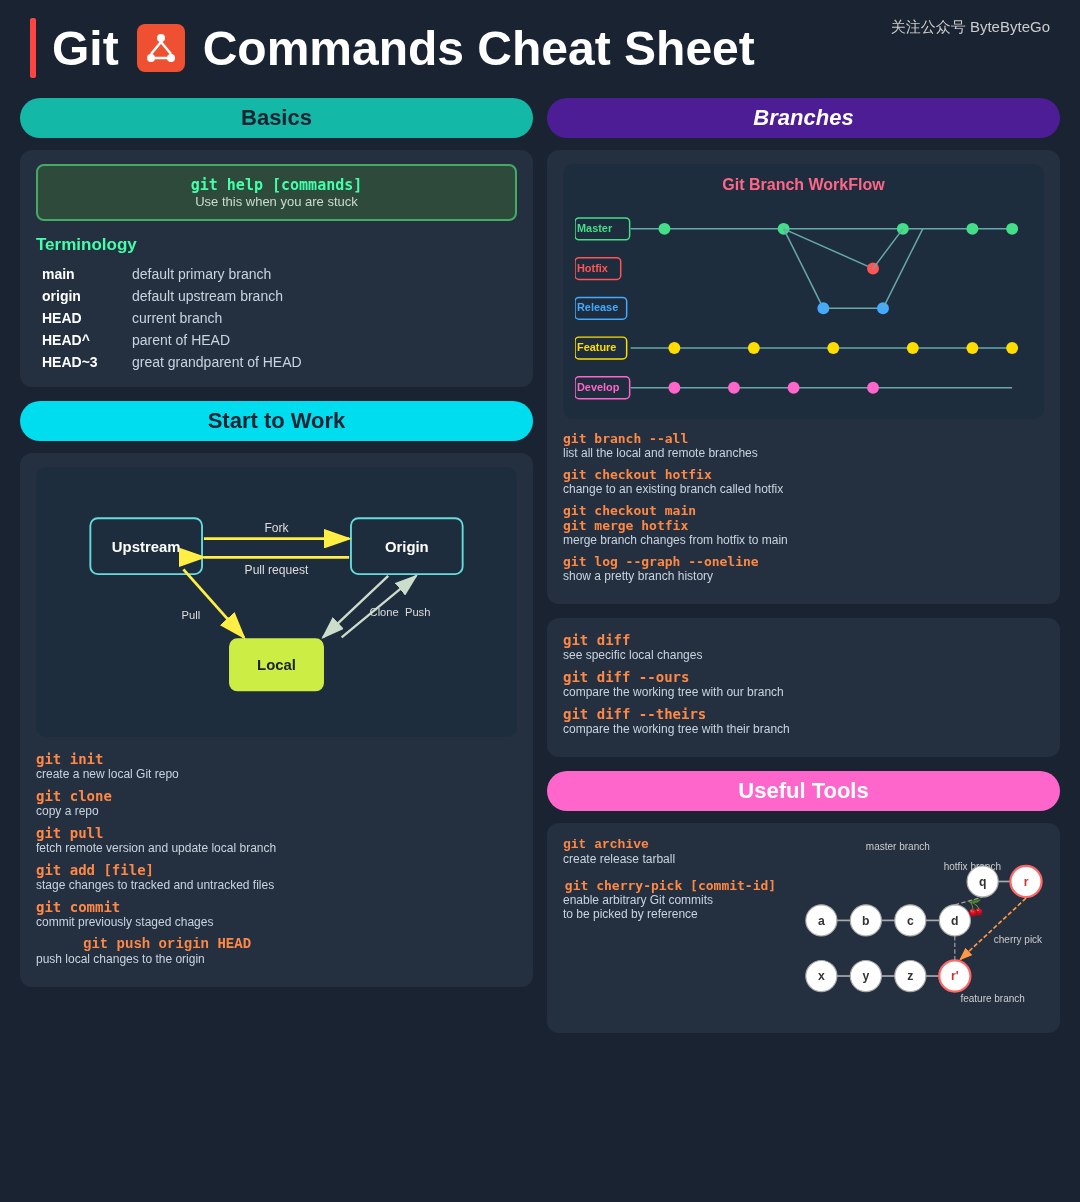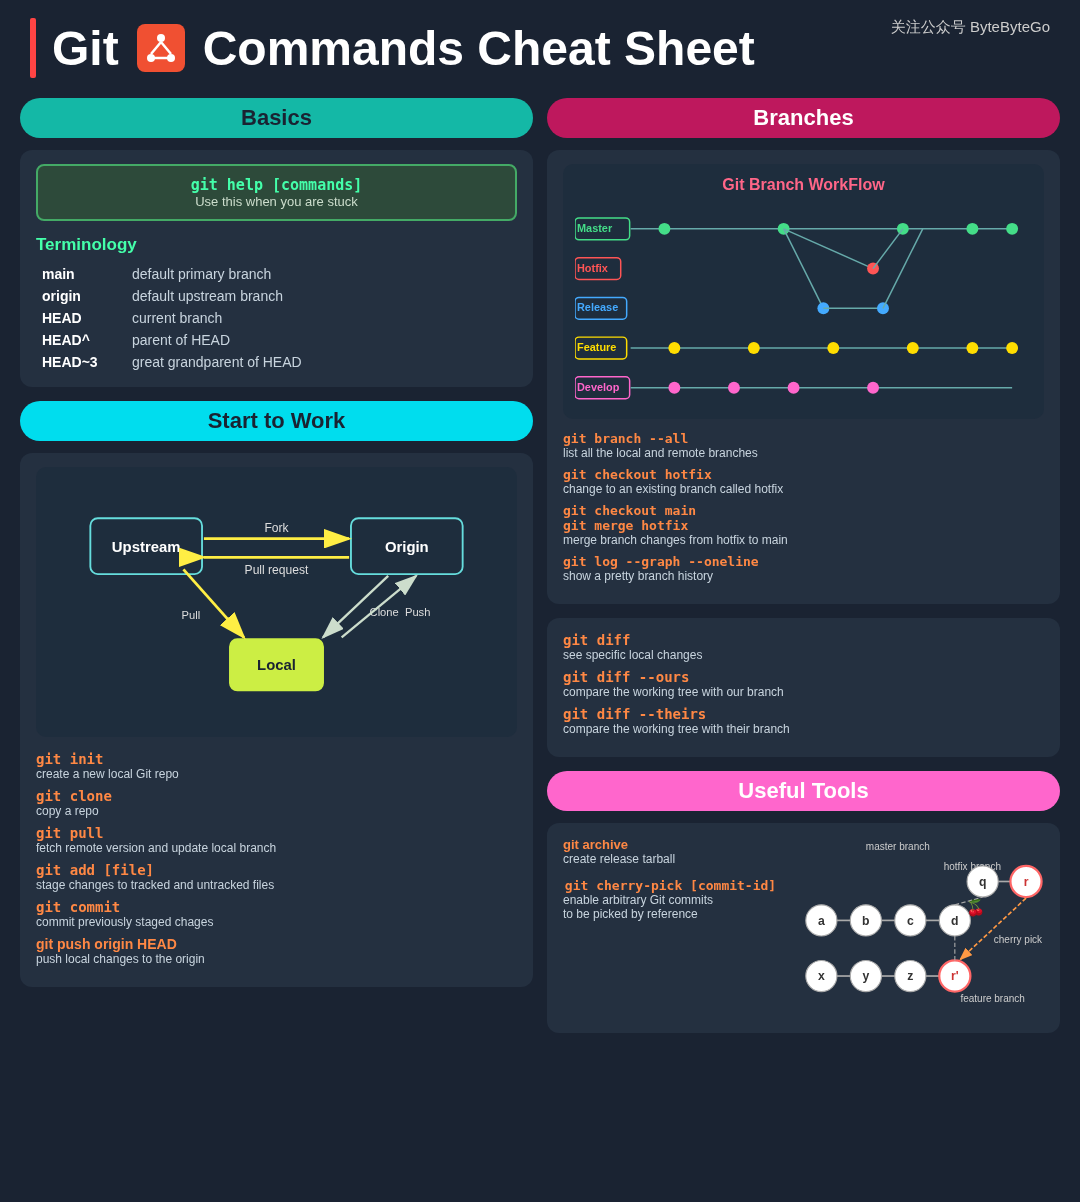--- a/index.html
+++ b/index.html
@@ -58,21 +58,21 @@
     
     .section-header {
       border-radius: 25px;
       text-align: center;
       font-size: 22px;
       font-weight: 800;
       padding: 7px 20px;
       margin-bottom: 12px;
     }
     .section-header.green { background: #14b8a6; color: #1a2332; }
-    .section-header.red { background: #be185d; color: #ffffff; }
+    .section-header.red { background: #4c1d95; color: #ffffff; font-style: italic; }
     .section-header.cyan { background: #00ddee; color: #1a2332; }
     .section-header.yellow { background: #ffee00; color: #1a2332; }
     .section-header.pink { background: #ff66cc; color: #ffffff; }
 
     
     .panel {
       background: #243040;
       border-radius: 12px;
       padding: 14px 16px;
     }
@@ -266,21 +266,21 @@
             </div>
             <div style="margin-bottom: 7px;">
               <div style="color:#ff8844;font-family:monospace;font-size:14px;font-weight:bold;">git add [file]</div>
               <div style="color:#c8d4de;font-size:12px;">stage changes to tracked and untracked files</div>
             </div>
             <div style="margin-bottom: 7px;">
               <div style="color:#ff8844;font-family:monospace;font-size:14px;font-weight:bold;">git commit</div>
               <div style="color:#c8d4de;font-size:12px;">commit previously staged chages</div>
             </div>
             <div style="margin-bottom: 7px;">
-              <div style="color:#ff8844;font-family:Liberation Sans, sans-serif;font-size:14px;font-weight:bold;">git push origin HEAD</div>
+              <div style="color:#ff8844;font-family:Liberation Mono, monospace;font-size:14px;font-weight:bold;margin-left:47px;">git push origin HEAD</div>
               <div style="color:#c8d4de;font-size:12px;">push local changes to the origin</div>
             </div>
           </div>
       </div>
     </div>
 
   </div>
 
   <div>
 
@@ -379,21 +379,21 @@
     </div>
 
     <div style="margin-top:14px;">
       <div class="section-header pink">
         <span>Useful Tools</span>
       </div>
       <div class="panel">
         <div style="display:flex;gap:12px;align-items:flex-start;">
           <div style="flex:1;" id="tools-cmds">
               <div style="margin-bottom: 12px;">
-                <div style="color:#ff8844;font-family:Liberation Sans, sans-serif;font-size:13px;font-weight:bold;">git archive</div>
+                <div style="color:#ff8844;font-family:Liberation Mono, monospace;font-size:13px;font-weight:bold;">git archive</div>
                 <div style="color:#c8d4de;font-size:12px;">create release tarball</div>
               </div>
               <div style="margin-bottom: 12px;">
                 <div style="color:#ff8844;font-family:monospace;font-size:13px;font-weight:bold;text-align:right;">git cherry-pick [commit-id]</div>
                 <div style="color:#c8d4de;font-size:12px;">enable arbitrary Git commits<br>to be picked by reference</div>
               </div>
             </div>
           <div style="flex:1.2;">
             <svg width="100%" viewBox="0 0 230 160">
 

